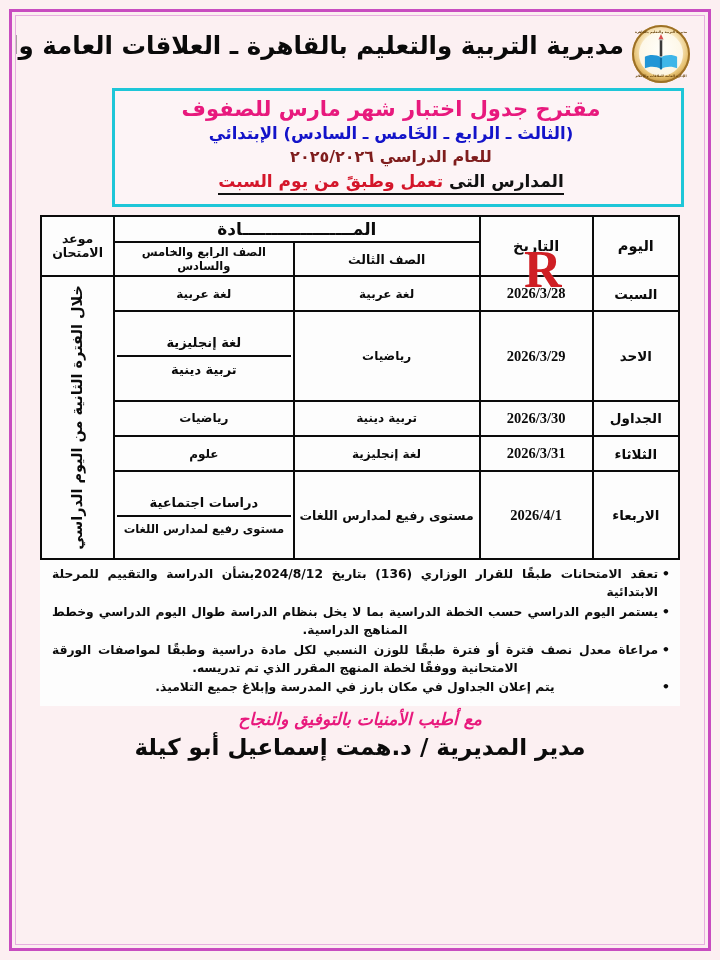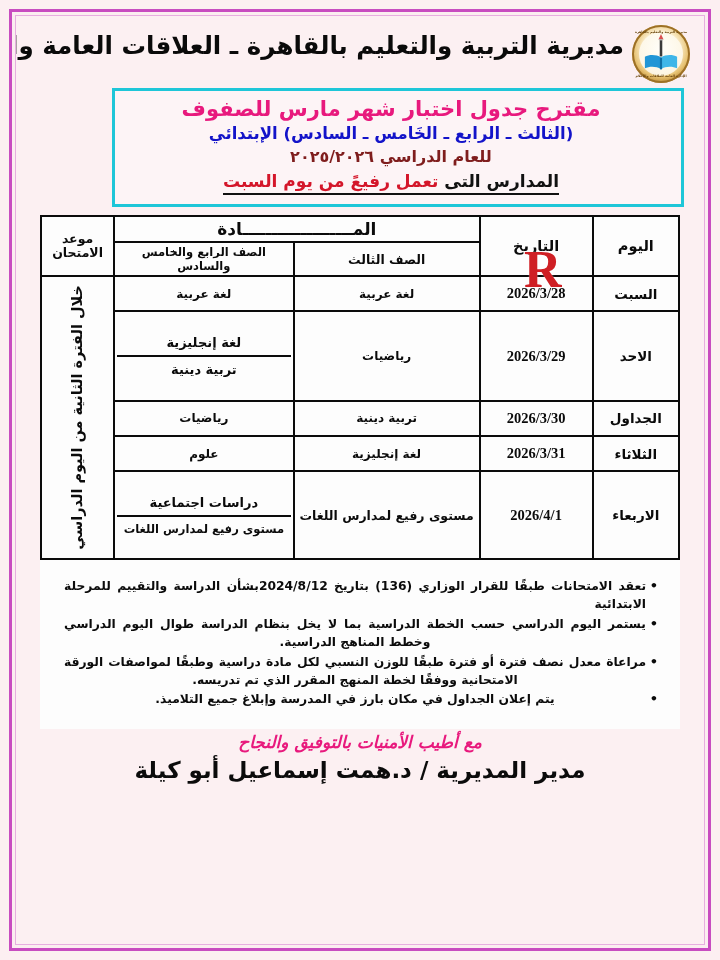--- a/index.html
+++ b/index.html
@@ -260,21 +260,21 @@
   }
 
   
   .notes {
     margin: 0 14px;
     background: #fdfdfd;
     padding: 5px 6px 8px 6px;
     border: 0;
   }
   .notes ul {
-    margin: 12px;
+    margin: 0;
     padding: 0 16px 0 6px;
     list-style: none;
   }
   .notes li {
     position: relative;
     font-size: 12.3px;
     font-weight: bold;
     color: #0b0b0b;
     line-height: 1.5;
     margin-bottom: 1px;
@@ -337,21 +337,21 @@
             <path d="M18.8 4.2 L21.2 4.2 L21.2 17.2 L18.8 17.2 Z" fill="#0f6fa5"></path>
           </svg>
         </div>
         <div class="masthead-title">مديرية التربية والتعليم بالقاهرة ـ العلاقات العامة والإعلام</div>
       </div>
 
       <div class="title-box">
         <div class="t-line1">مقترح جدول اختبار شهر مارس للصفوف</div>
         <div class="t-line2">(الثالث ـ الرابع ـ الخَامس ـ السادس) الإبتدائي</div>
         <div class="t-line3">للعام الدراسي ٢٠٢٥/٢٠٢٦</div>
-        <div class="t-line4"><span>المدارس التى </span><span class="red">تعمل رفيعً من يوم السبت</span></div>
+        <div class="t-line4"><span>المدارس التى </span><span class="red">تعمل وطبقً من يوم السبت</span></div>
       </div>
 
       <div class="watermark-r">R</div>
 
       <div class="tbl-wrap">
         <table class="sched">
           <colgroup>
             <col class="col-day">
               <col class="col-date">
               <col class="col-s3">

